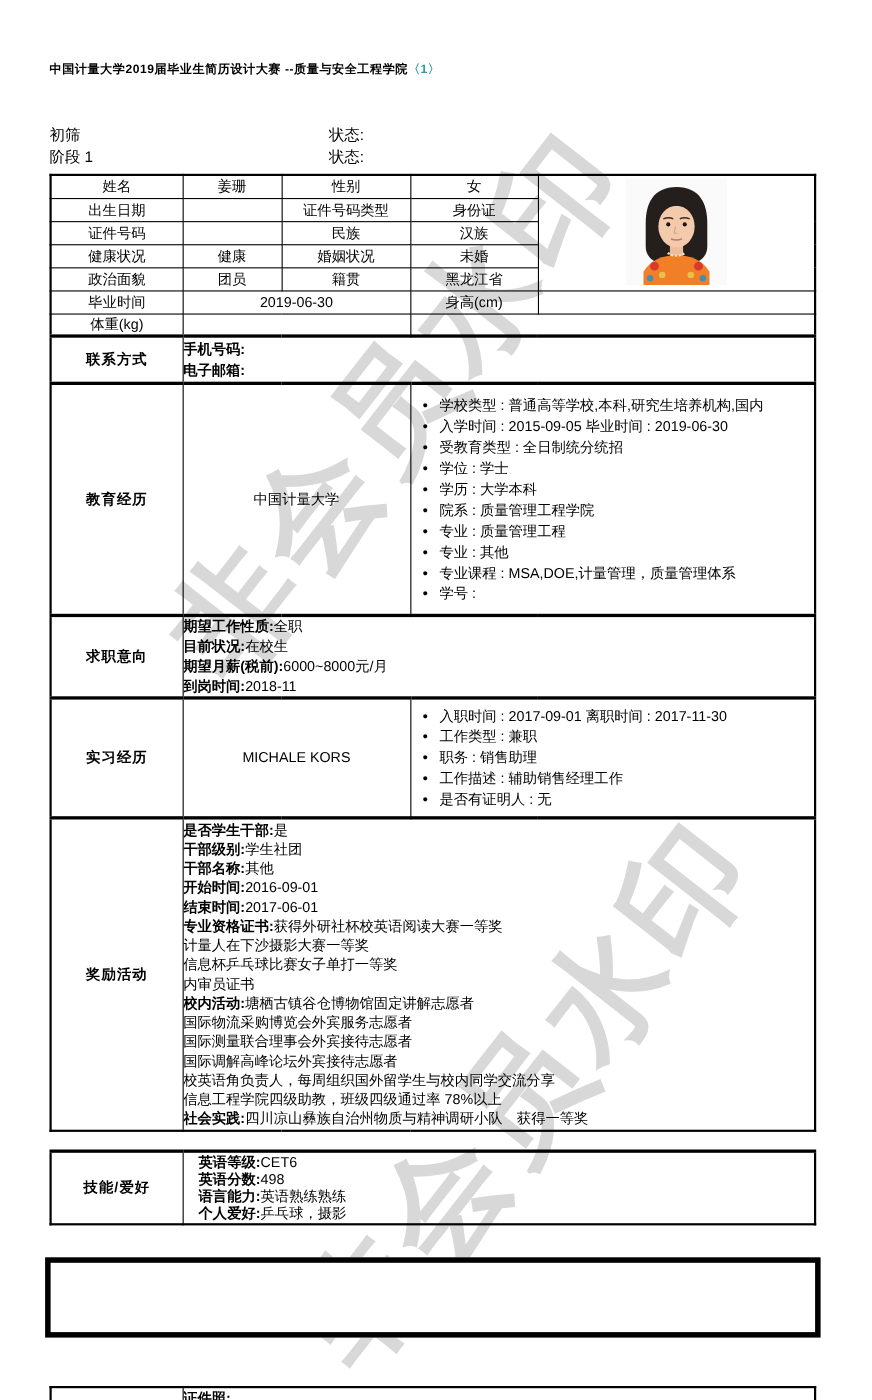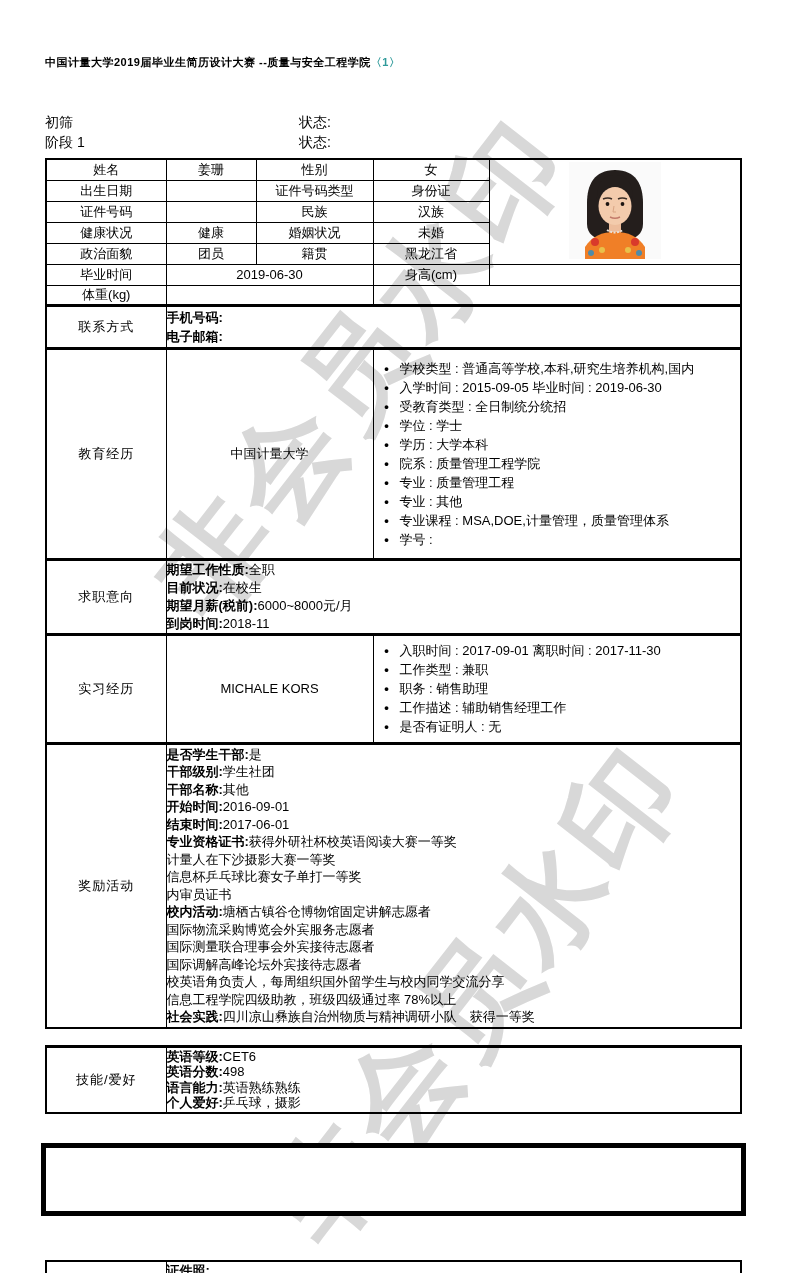--- a/index.html
+++ b/index.html
@@ -16,34 +16,34 @@
   .title .suffix{font-weight:bold;}
   .statusblock{left:45px;top:112px;width:520px;}
   .status-row{position:relative;height:20px;font-size:14px;line-height:20px;}
   .status-row .right{position:absolute;left:254px;top:0;}
   
   table.tbl{border-collapse:collapse;table-layout:fixed;width:695px;background:transparent;}
   table.tbl{border:2px solid #000;}
   table.tbl td{border:1px solid #000;padding:0;font-size:13px;vertical-align:middle;overflow:hidden;}
   tr.sec>td{border-top:3px solid #000;}
   td.cc{text-align:center;}
-  td.lbl{font-weight:normal;font-size:16px;text-align:center;letter-spacing:1px;}
+  td.lbl{font-weight:bold;font-size:16px;text-align:center;letter-spacing:1px;}
   td.content{padding:2px 4px;vertical-align:middle;}
   td.contenttop{padding:2px 4px;vertical-align:top;}
   td.photo-cell{vertical-align:top;text-align:center;padding-top:5px;}
   td.bullets{vertical-align:top;padding:4px 6px 0 18px;}
   .bl{display:flex;line-height:19px;font-size:13px;}
   .bl .b{flex:none;width:26px;text-align:center;font-weight:bold;}
   .bl .t{flex:1;}
   .kv{font-size:13px;}
   .kv b{font-weight:bold;}
   .lh19{line-height:19px;}
   .lh18{line-height:18px;}
   .lh175{line-height:17.5px;}
-  .lh155{line-height:15.5px;}
+  .lh155{line-height:15.5px;margin-left:14px;}
   .tmain{left:45px;top:158px;}
   .teval{left:45px;top:1045px;}
   .tattach{left:45px;top:1220px;}
   .blackbox{left:41px;top:1143px;width:705px;height:73px;border:5px solid #000;
             box-sizing:border-box;background:#fff;}
 </style>
 </head>
 <body>
 
 <div class="page">

